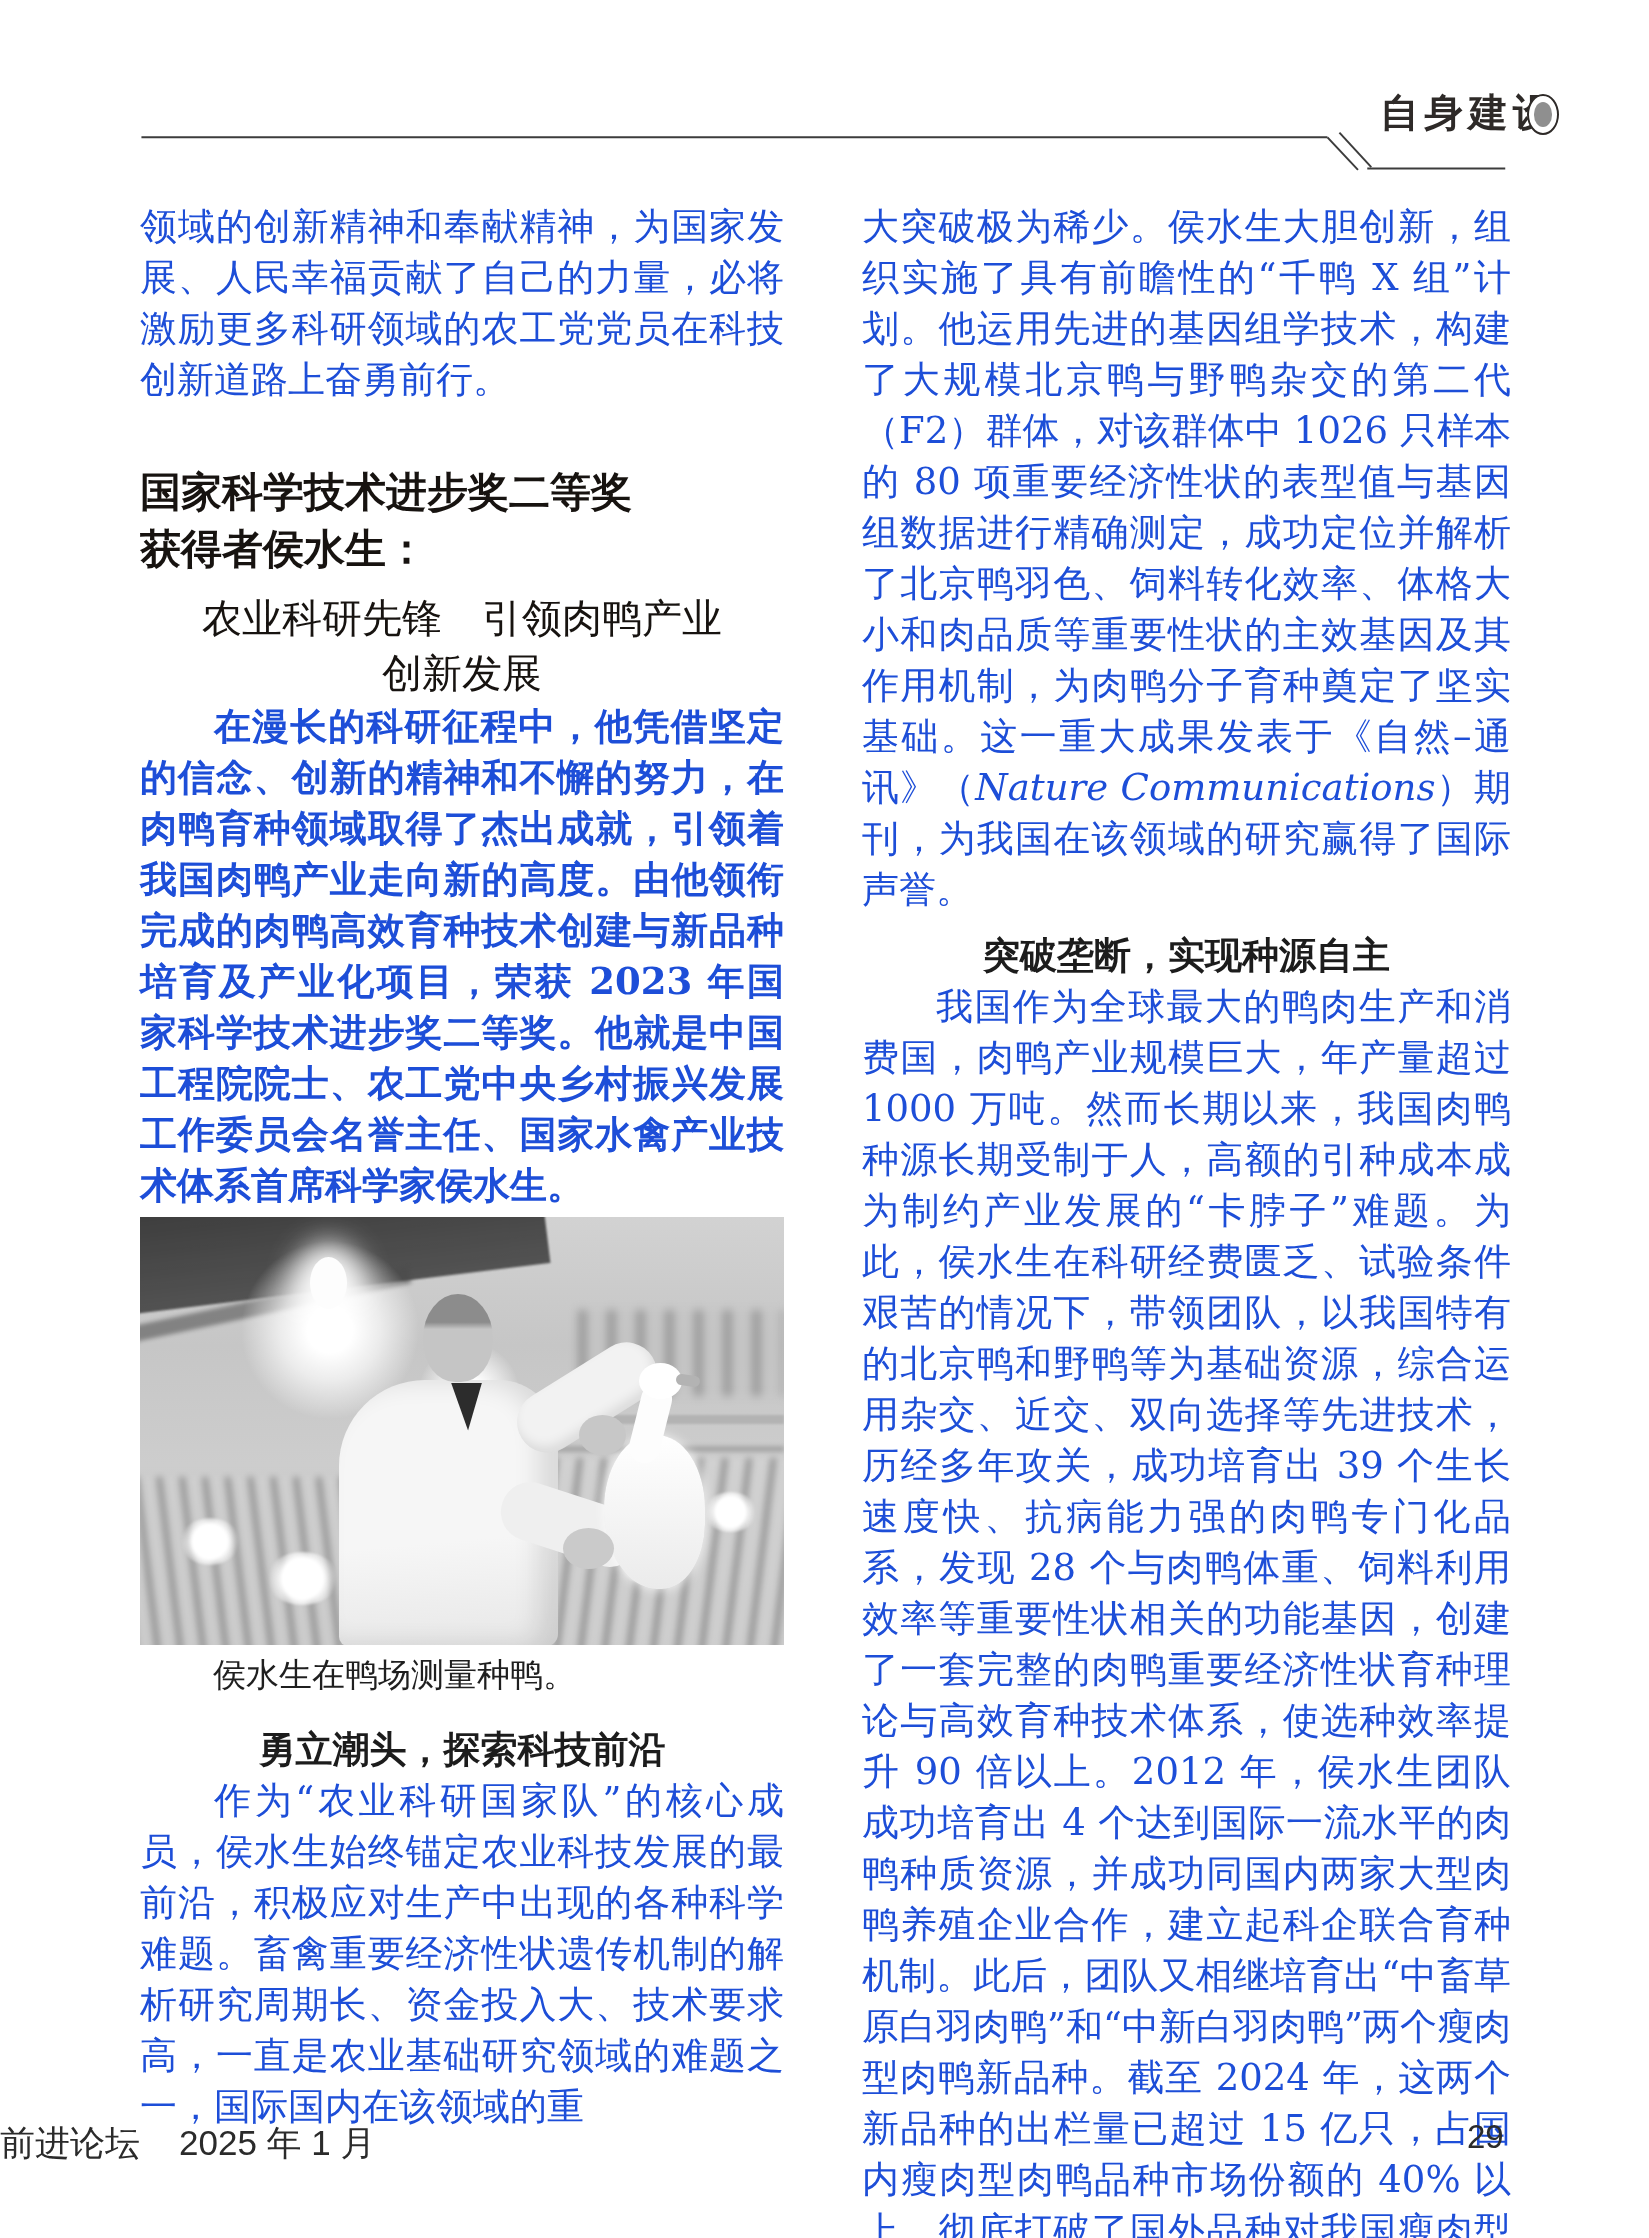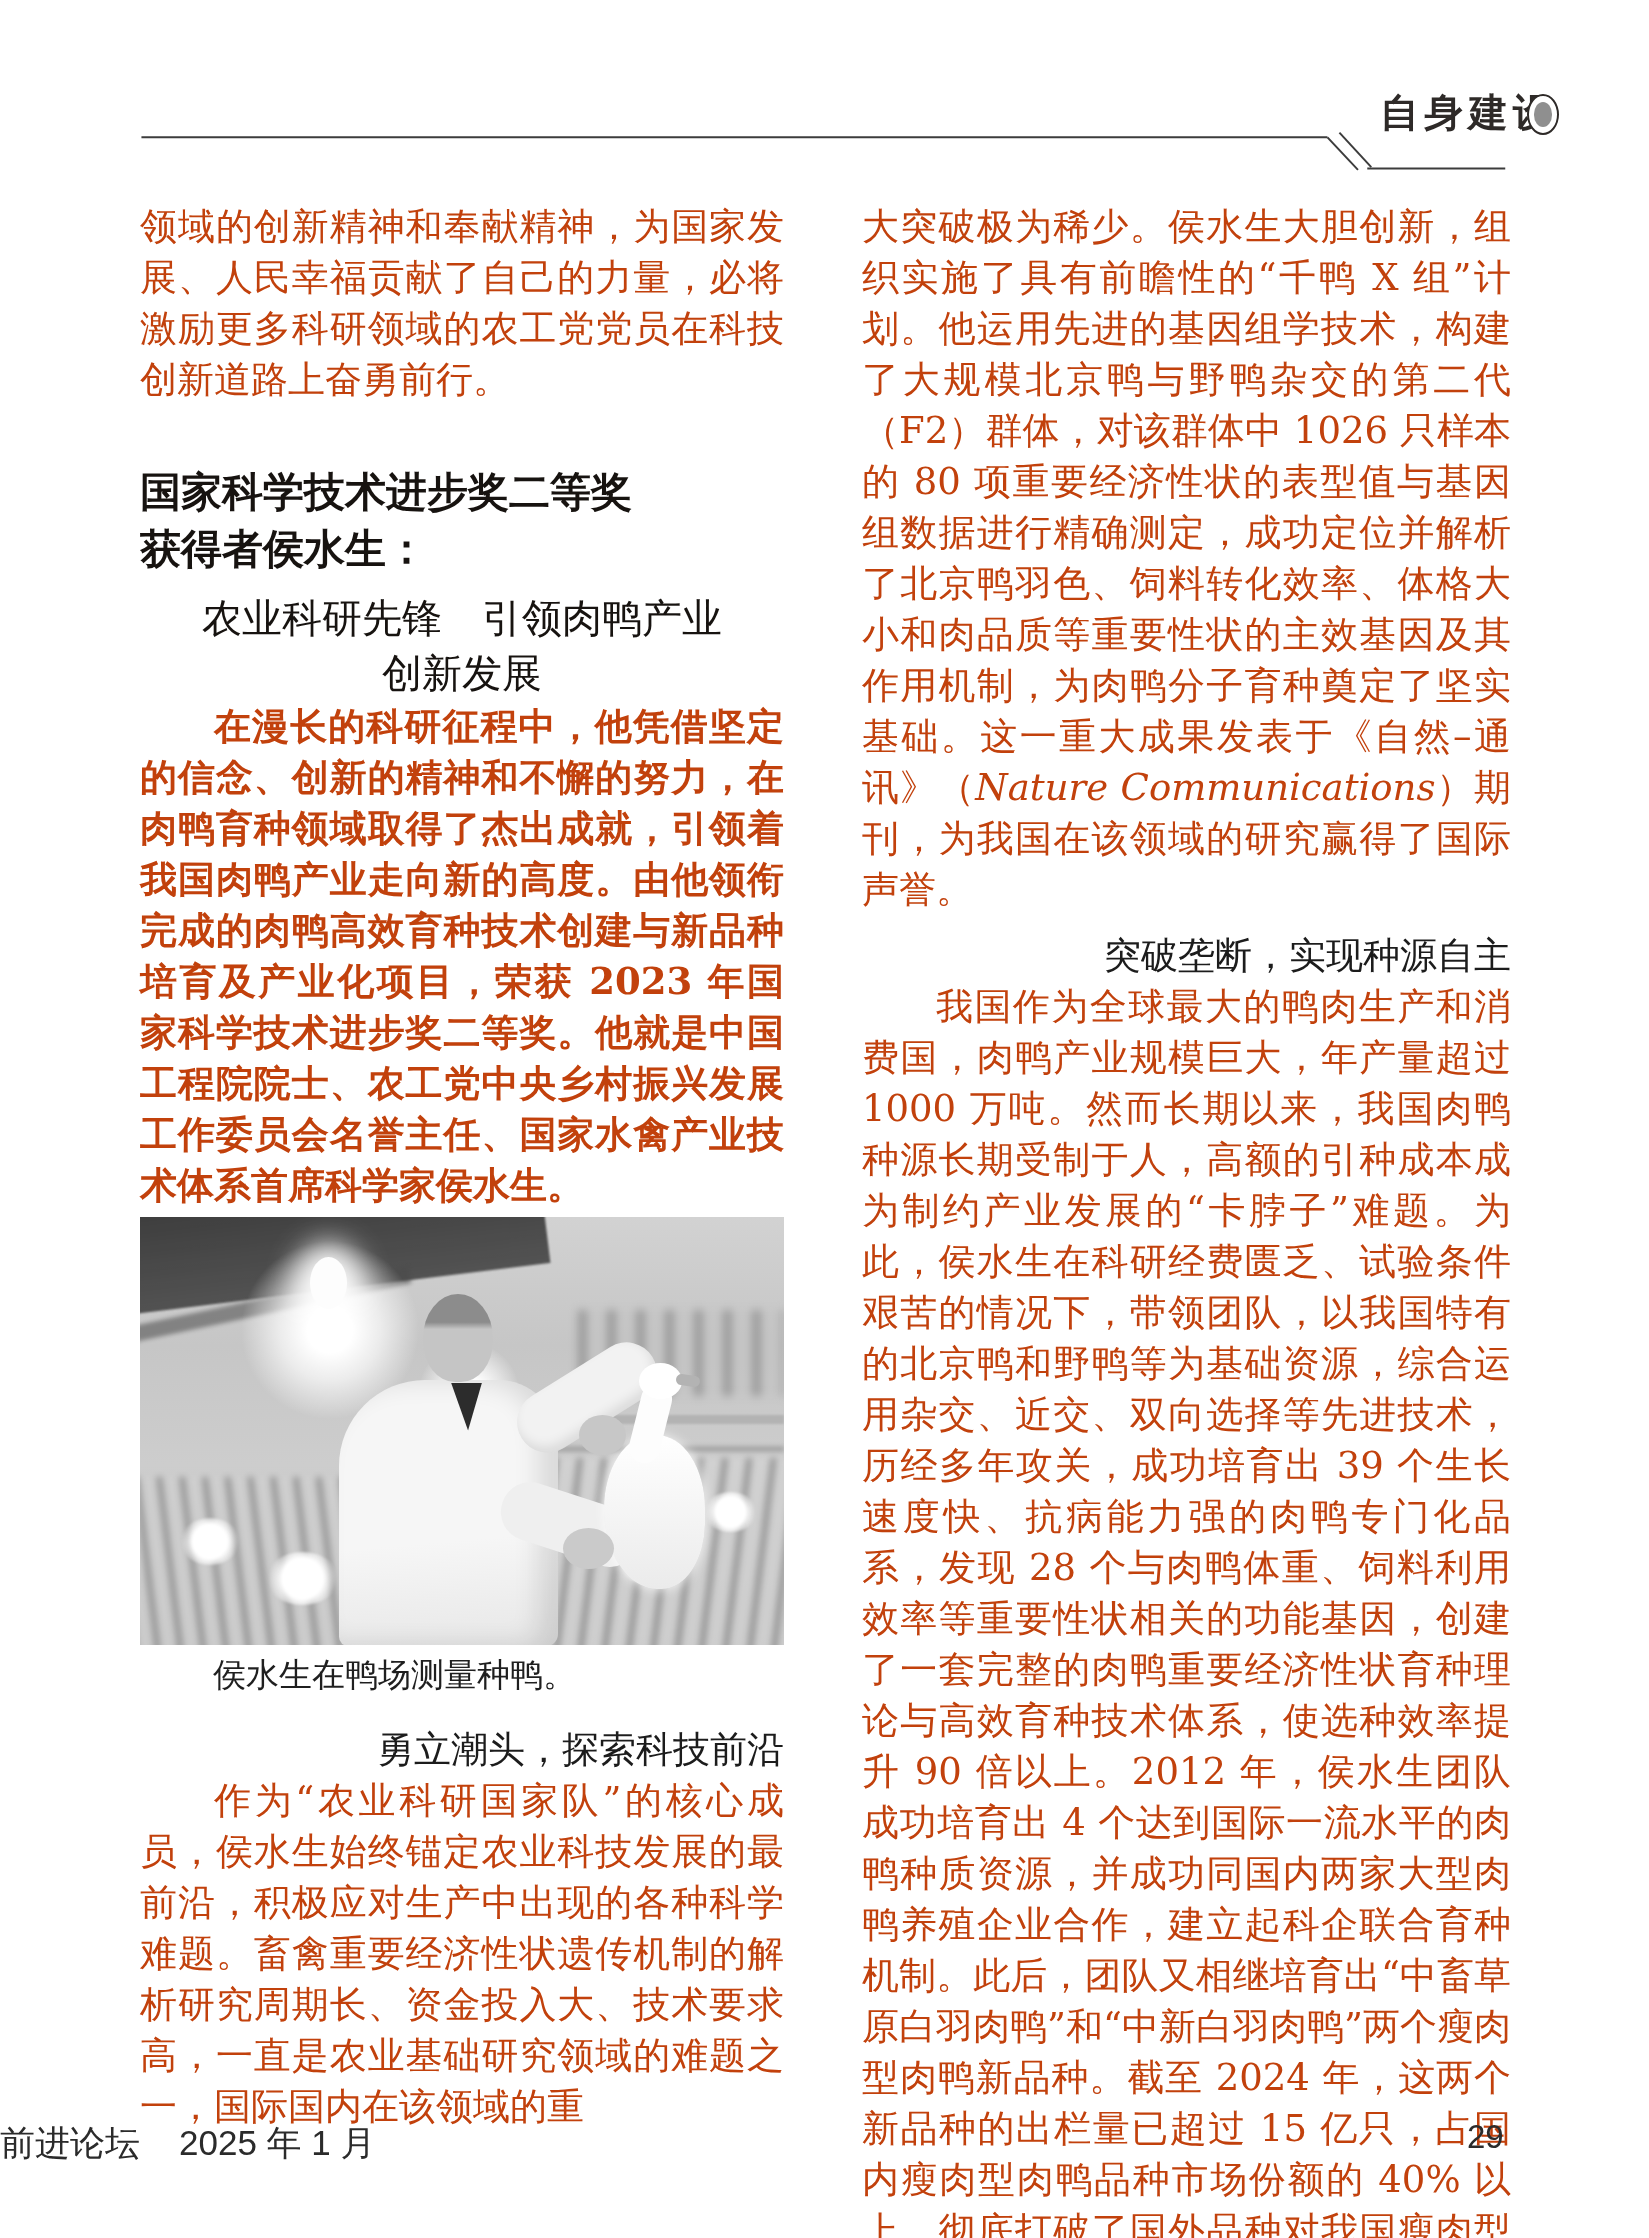--- a/index.html
+++ b/index.html
@@ -22,38 +22,38 @@
   .ring-icon .dot{
     position:absolute;left:4.7px;top:6px;right:4.7px;bottom:6px;
     background:#8f8f8f;border-radius:50%;
   }
   
   .col{position:absolute;top:201px;}
   .col-left{left:140px;width:644px;}
   .col-right{left:862px;width:649px;}
   p.body{
     margin:0;font-size:37px;line-height:51px;text-align:justify;
-    text-justify:inter-ideograph;color:#c2410c;
+    text-justify:inter-ideograph;color:#1d4ed8;
   }
   p.indent{text-indent:2em;}
   .latin-it{font-style:italic;}
   .award-head{
     margin:59px 0 0 0;
     font-family:Liberation Sans, sans-serif;
     font-weight:700;font-size:41px;line-height:57px;color:#171310;
   }
   .subtitle{
     margin:13.3px 0 0 0;text-align:center;
     font-family:"Liberation Sans","DejaVu Sans",sans-serif;
     font-weight:400;font-size:40px;line-height:55px;color:#171310;
   }
   .intro{margin-top:20px;font-weight:bold;}
   .sec-head{
-    margin:29px 0 0 0;text-align:right;
-    font-size:37px;line-height:51px;color:#1c1c1c;font-weight:400;
+    margin:29px 0 0 0;text-align:center;
+    font-size:37px;line-height:51px;color:#1c1c1c;font-weight:700;
   }
   .sec-para{margin-top:4px;}
   .caption{
     margin:10.6px 0 0 73px;font-size:33px;line-height:40px;color:#1f1f1f;
   }
   
   .photo{
     position:relative;margin-top:5.3px;width:644px;height:428px;overflow:hidden;
     background:linear-gradient(180deg,#d2d2d2 0%,#c6c6c6 30%,#cdcdcd 58%,#bdbdbd 100%);
     filter:grayscale(1);

